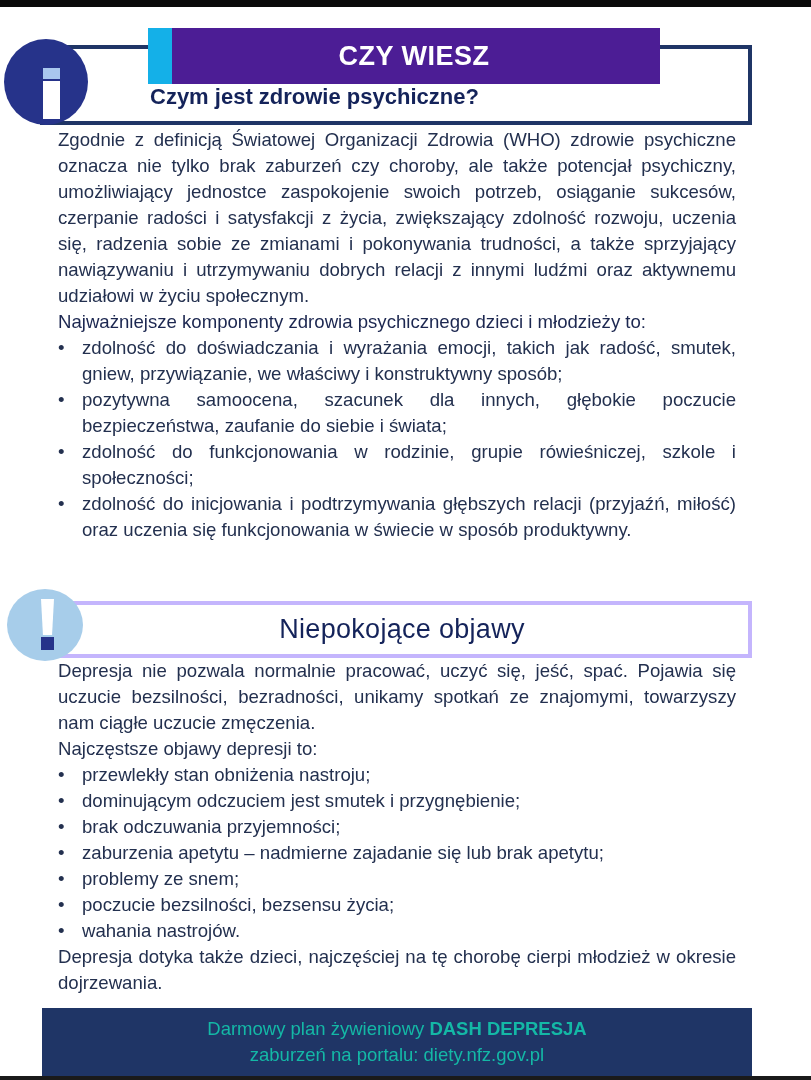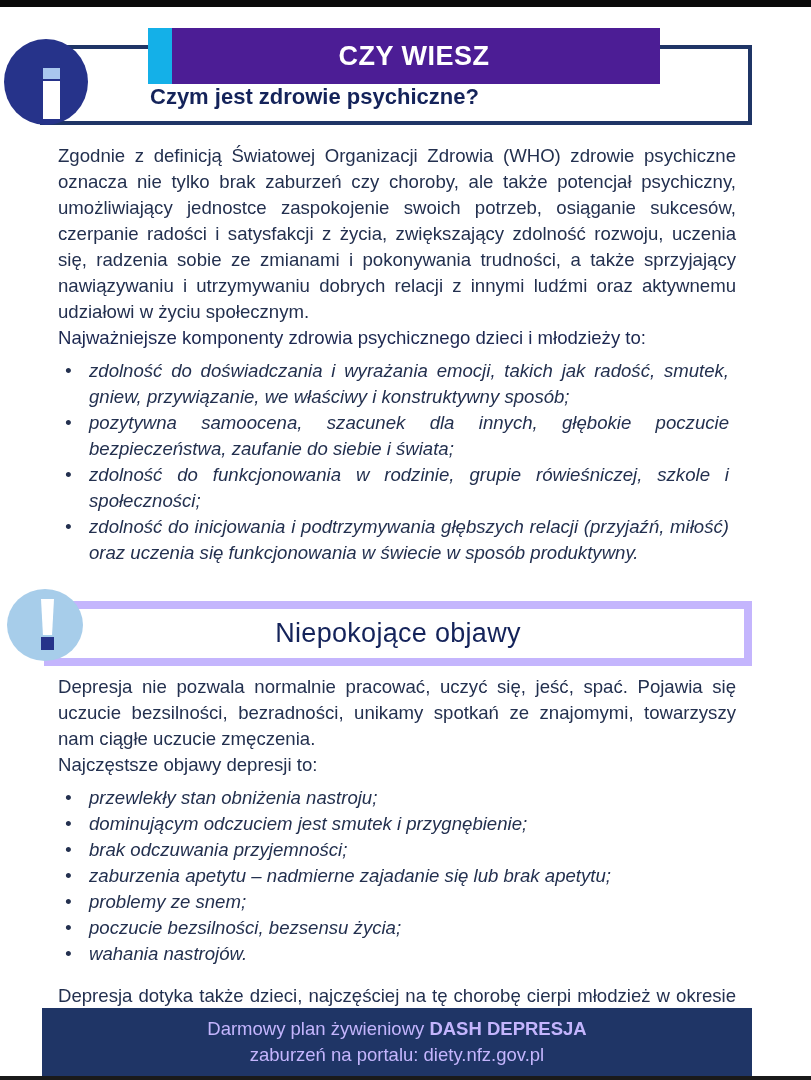--- a/index.html
+++ b/index.html
@@ -32,49 +32,49 @@
     background: #26338a;
   }
   .info-dot { position: absolute; left: 39px; top: 29px; width: 17px; height: 11px; background: #a9c7ee; }
   .info-stem { position: absolute; left: 39px; top: 42px; width: 17px; height: 38px; background: #ffffff; }
 
   
   .text-block {
     position: absolute; left: 58px; width: 678px;
     font-size: 18.6px; line-height: 26px; color: #23304f;
   }
-  .justify { text-align: justify; text-align-last: left; margin-top: 16px; }
+  .justify { text-align: justify; text-align-last: left; }
   .bold { font-weight: normal; color: #1c2750; }
-  ul.bullets { list-style: none; margin: 7px; padding: 0; font-style: italic; }
+  ul.bullets { list-style: none; margin: 0; padding: 0; }
   ul.bullets li { position: relative; padding-left: 24px; text-align: justify; }
   ul.bullets li::before {
     content: "•"; position: absolute; left: 0; top: 0; color: #23304f;
   }
 
   
   .frame2 {
-    position: absolute; left: 44px; top: 601px; width: 692px; height: 49px;
-    border: 8px solid #c4b5fd; background: #fff;
+    position: absolute; left: 52px; top: 601px; width: 692px; height: 49px;
+    border: 4px solid #c4b5fd; background: #fff;
     display: flex; align-items: center; justify-content: center;
   }
   .h2-title { font-size: 27px; color: #14235a; font-weight: normal; letter-spacing: 0.3px; }
   .excl-circle {
     position: absolute; left: 7px; top: 589px; width: 76px; height: 72px; border-radius: 50%;
     background: #a7cdea;
   }
   .excl-stem {
     position: absolute; left: 34px; top: 10px; width: 13px; height: 36px; background: #ffffff;
     clip-path: polygon(0 0, 100% 0, 85% 100%, 15% 100%);
   }
   .excl-dot { position: absolute; left: 34px; top: 48px; width: 13px; height: 13px; background: #26338a; }
 
   
   .footer {
     position: absolute; left: 42px; top: 1008px; width: 710px; height: 68px;
-    background: #1f3566; color: #c4b5fd; text-align: center;
+    background: #1f3566; color: #14b8a6; text-align: center;
     font-size: 18.5px; line-height: 26px; padding-top: 8px; box-sizing: border-box;
   }
   .footer b { font-weight: bold; }
 </style>
 </head>
 <body>
 
 <div class="topbar"></div>
 
 <div class="frame1"></div>

